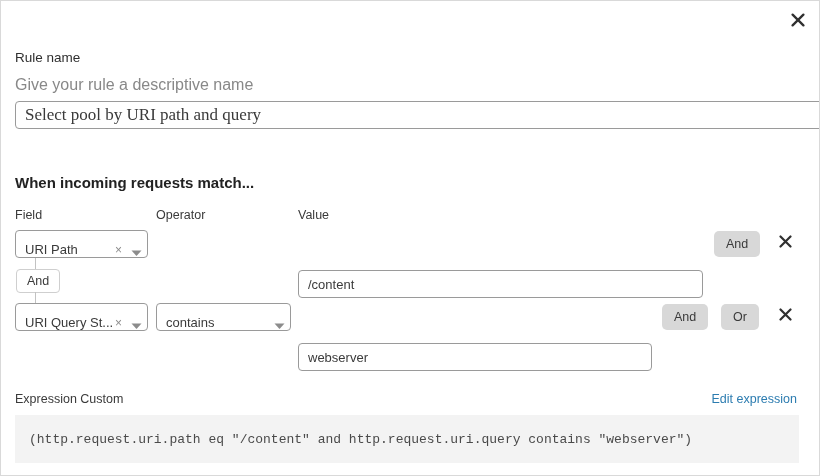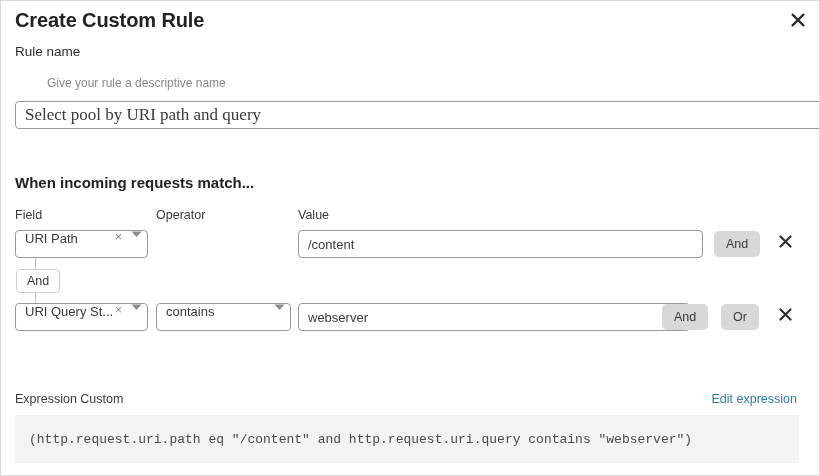--- a/index.html
+++ b/index.html
@@ -40,23 +40,22 @@
   
   .field-label {
     position: absolute;
     left: 14px;
     font-size: 13.5px;
     color: #2f2f2f;
   }
   .field-help {
     position: absolute;
     left: 14px;
-    font-size: 12px;
+    font-size: 16px;
     color: #888888;
-    margin-left: 32px;
   }
   .rule-name-input {
     position: absolute;
     left: 14px; top: 100px;
     width: 816px; height: 28px;
     border: 1px solid #9a9a9a;
     border-radius: 4px;
     background: #ffffff;
     font-family: Liberation Serif, serif;
     font-size: 17px;
@@ -90,21 +89,21 @@
   .row1 { top: 229px; }
   .row2 { top: 302px; padding-left: 27px; }
 
   .sel {
     position: absolute;
     height: 28px;
     border: 1px solid #9a9a9a;
     border-radius: 4px;
     background: #ffffff;
     display: flex;
-    align-items: flex-start;
+    align-items: flex-end;
     cursor: pointer;
   }
   .sel-text {
     flex: 1 1 auto;
     font-size: 13px;
     color: #3a3a3a;
     padding-left: 9px;
     white-space: nowrap;
     overflow: hidden;
   }
@@ -131,23 +130,24 @@
     position: absolute;
     height: 28px;
     border: 1px solid #9a9a9a;
     border-radius: 4px;
     background: #ffffff;
     font-family: "Liberation Sans", sans-serif;
     font-size: 13px;
     color: #3a3a3a;
     padding: 0 9px;
     outline: none;
+    margin-top: 40px;
   }
   .val1 { left: 297px; width: 405px; }
-  .val2 { left: 297px; width: 392px; }
+  .val2 { left: 297px; width: 354px; }
 
   .logic-btn {
     position: absolute;
     height: 26px;
     top: 1px;
     background: #d8d8d8;
     border: none;
     border-radius: 5px;
     font-family: "Liberation Sans", sans-serif;
     font-size: 12.5px;
@@ -217,31 +217,30 @@
     color: #4a4a4a;
     padding-left: 14px;
     white-space: nowrap;
   }
 </style>
 </head>
 <body>
 
 <div class="modal">
 
-  <div class="modal-title">Create Custom Rule</div>
 
   <button class="close-btn">
     <span>
       <svg width="14" height="14" viewBox="0 0 14 14">
         <path d="M1.6 1.6 L12.4 12.4 M12.4 1.6 L1.6 12.4" stroke="#303030" stroke-width="2.3" stroke-linecap="round"></path>
       </svg>
     </span>
   </button>
 
-  <div class="field-label" style="top:43px">Rule name</div>
+  <div class="field-label" style="top:49px">Rule name</div>
   <div class="field-help" style="top:75px">Give your rule a descriptive name</div>
   <input class="rule-name-input" value="Select pool by URI path and query" placeholder="Rule name" style="">
 
   <div class="section-heading">When incoming requests match...</div>
 
   <div class="col-head field">Field</div>
   <div class="col-head operator">Operator</div>
   <div class="col-head value">Value</div>
 
   <div class="cond-row row1">

